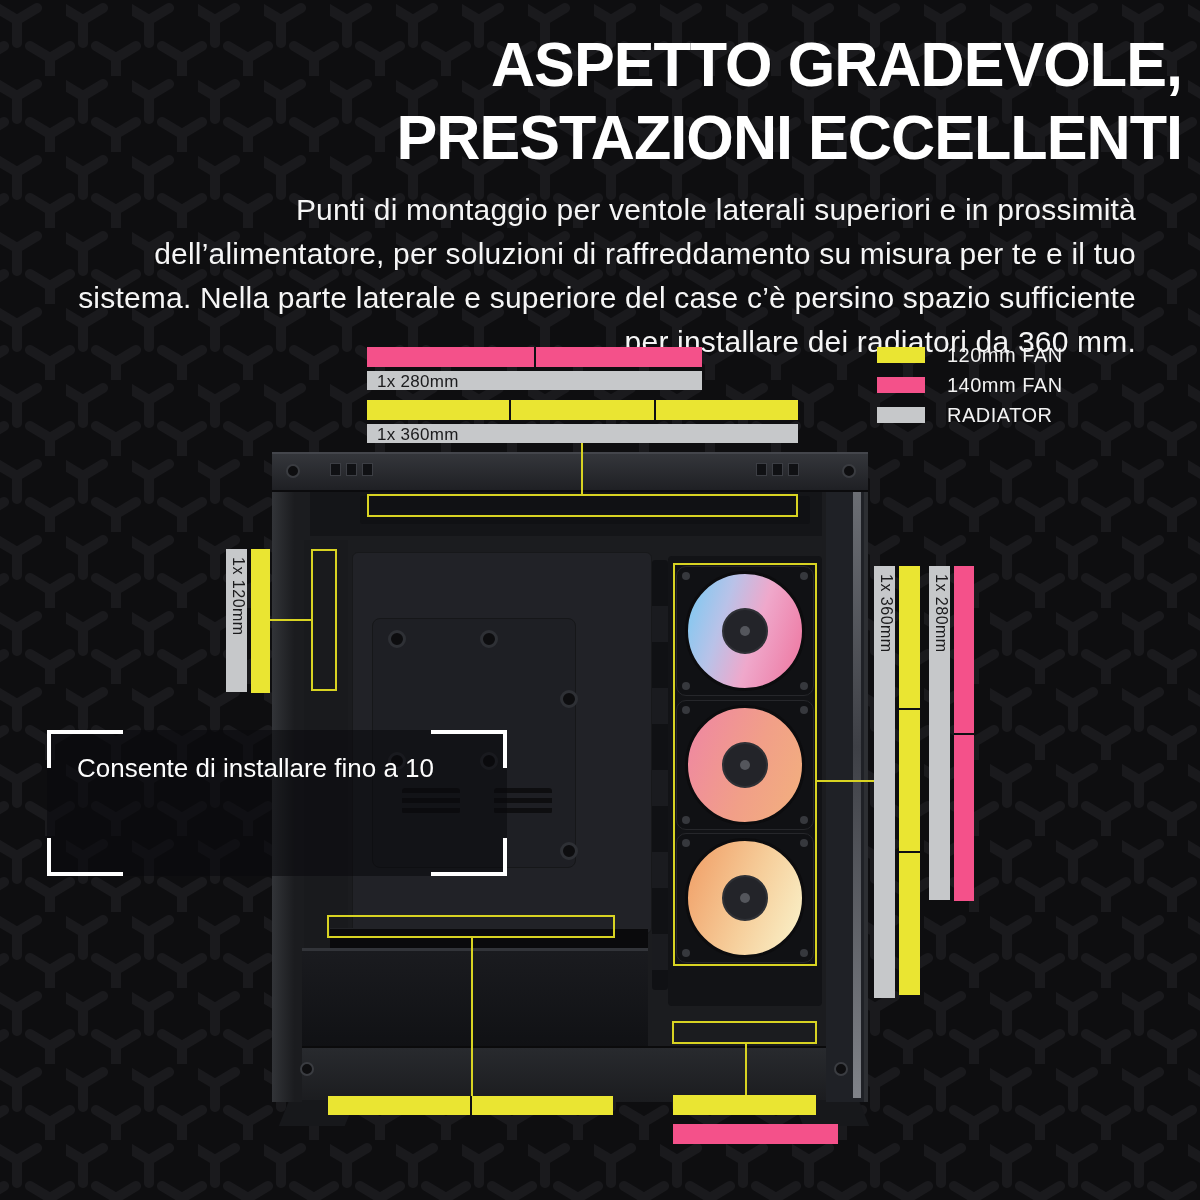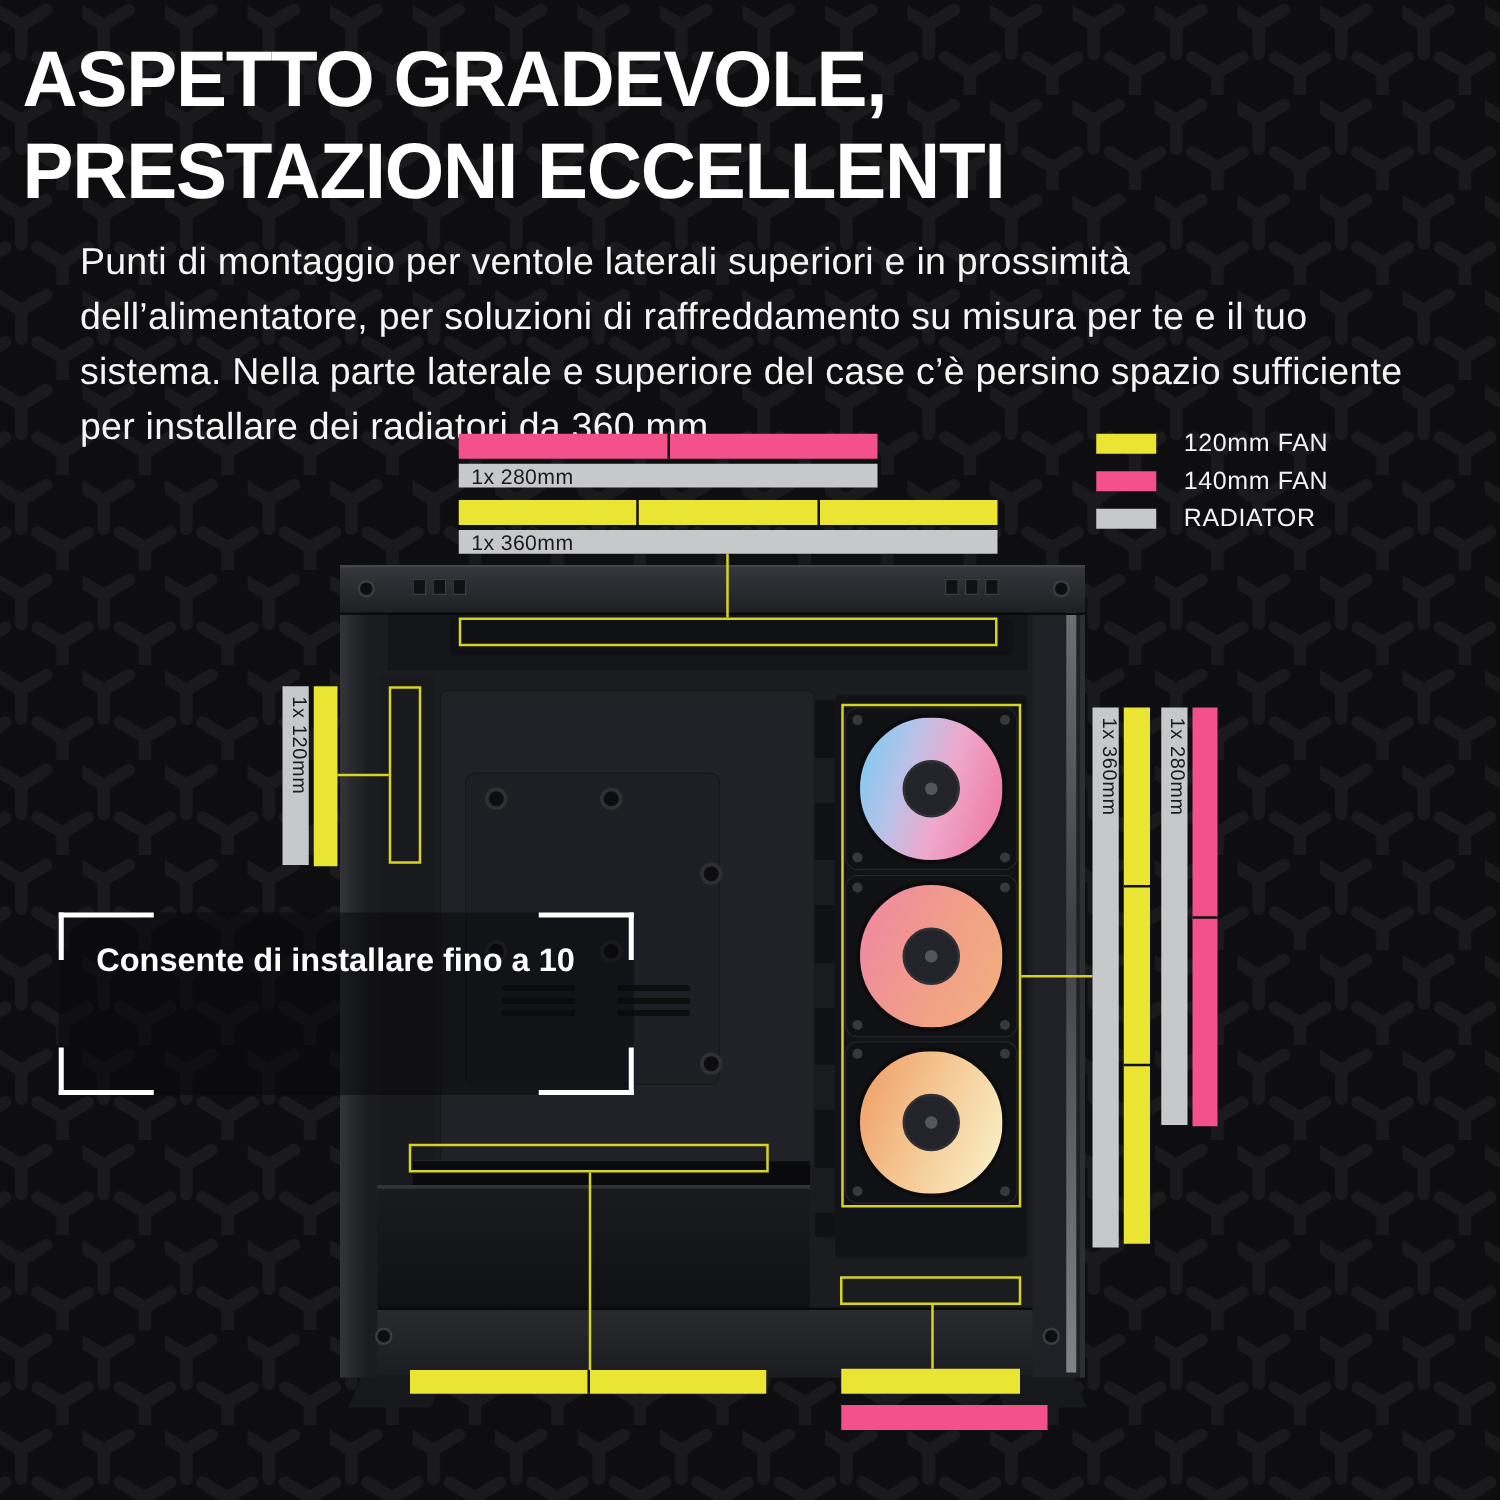--- a/index.html
+++ b/index.html
@@ -1,21 +1,21 @@
 <!DOCTYPE html>
 <html><head>
 <meta charset="utf-8">
 <style>
   html,body{margin:0;padding:0;background:#000;}
   .stage{position:relative;width:1200px;height:1200px;overflow:hidden;background:#0e0e10;
          font-family:"Liberation Sans",sans-serif;}
   .bg-pattern{position:absolute;left:0;top:0;z-index:0;}
 
   
-  .headline{position:absolute;left:0;top:28px;width:1200px;text-align:left;z-index:2;color:#fff;}
+  .headline{position:absolute;left:0;top:28px;width:1200px;text-align:right;z-index:2;color:#fff;}
   .h1{font-weight:bold;font-size:63px;line-height:73px;letter-spacing:-1px;transform:scaleX(.97);}
   .desc{margin:14px auto 0;width:1072px;font-size:30px;line-height:44px;color:#f5f5f5;letter-spacing:.2px;}
 
   
   .legend{position:absolute;left:877px;top:344px;z-index:4;}
   .legend-row{position:relative;height:22px;margin-bottom:8px;display:flex;align-items:center;}
   .swatch{display:inline-block;width:48px;height:16px;}
   .legend-label{margin-left:22px;font-size:20px;color:#f2f2f2;letter-spacing:.5px;}
 
   
@@ -119,21 +119,21 @@
   .hub{position:absolute;left:50%;top:50%;width:46px;height:46px;margin:-23px 0 0 -23px;border-radius:50%;background:#232429;border:2px solid #2f3136;box-sizing:border-box;}
   .hub-dot{position:absolute;left:50%;top:50%;width:10px;height:10px;margin:-5px 0 0 -5px;border-radius:50%;background:#54565c;}
 
   
   .callout{position:absolute;left:47px;top:730px;width:460px;height:146px;background:rgba(10,10,13,.55);z-index:5;}
   .ck{position:absolute;width:72px;height:34px;}
   .ck.tl{left:0;top:0;border-left:4px solid #fff;border-top:4px solid #fff;}
   .ck.tr{right:0;top:0;border-right:4px solid #fff;border-top:4px solid #fff;}
   .ck.bl{left:0;bottom:0;border-left:4px solid #fff;border-bottom:4px solid #fff;}
   .ck.br{right:0;bottom:0;border-right:4px solid #fff;border-bottom:4px solid #fff;}
-  .callout-text{position:absolute;left:30px;top:21px;color:#fdfdfd;font-size:26px;font-weight:bold;line-height:35px;white-space:nowrap;}
+  .callout-text{position:absolute;left:30px;top:21px;color:#fdfdfd;font-size:26px;font-weight:normal;line-height:35px;white-space:nowrap;}
 </style>
 </head>
 <body>
 
 <div class="stage">
 
   <svg class="bg-pattern" width="1200" height="1200">
     <defs>
       <g id="yglyph" stroke="#1a1a1d" stroke-width="10" stroke-linecap="round" fill="none">
         <path d="M0 0 L0 23 M0 0 L-20 -12 M0 0 L20 -12"></path>

